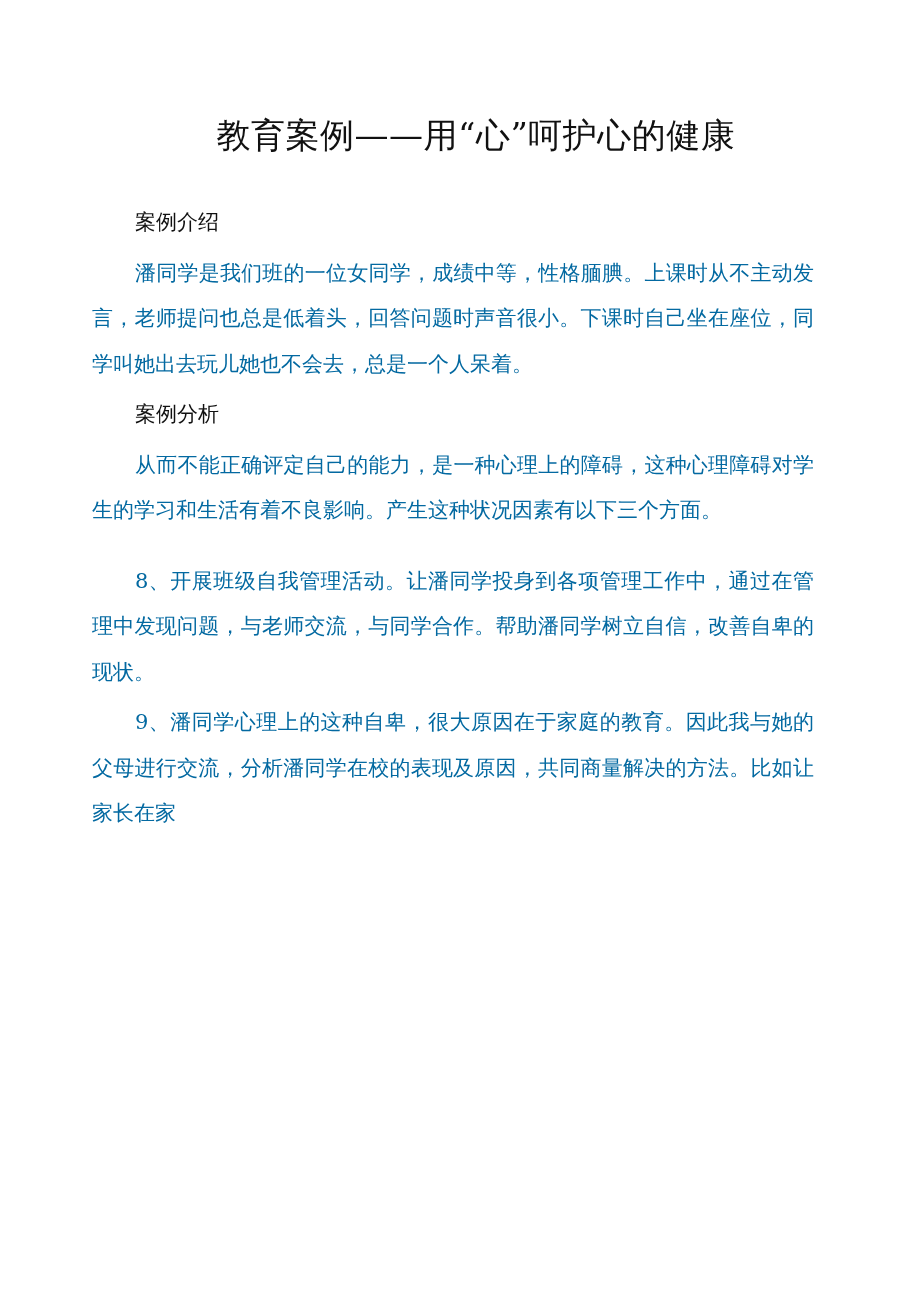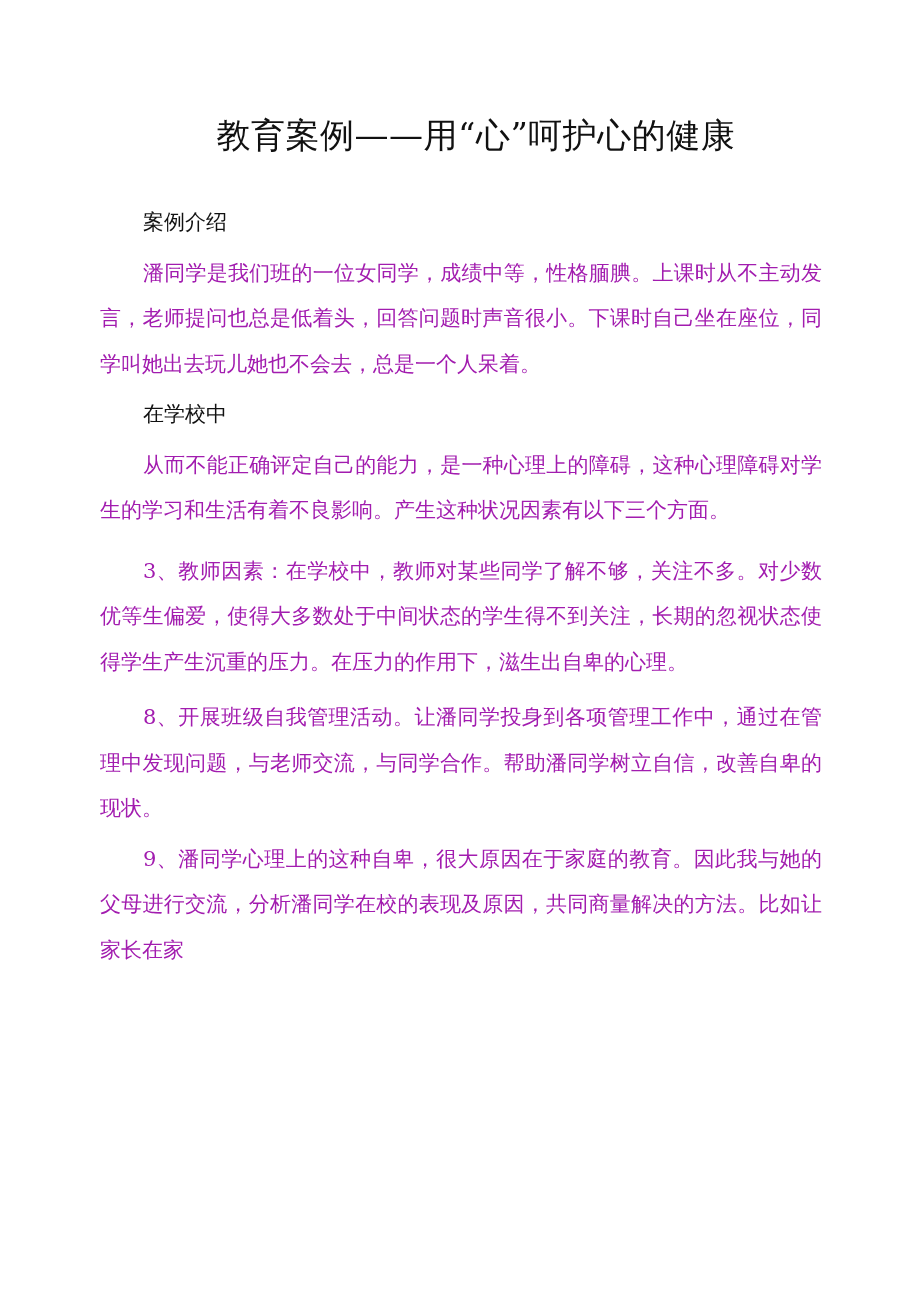--- a/index.html
+++ b/index.html
@@ -31,32 +31,32 @@
       text-align: center;
       font-size: 34px;
       line-height: 40px;
       letter-spacing: 0.5px;
       color: #111;
       margin: 16px;
       font-weight: normal;
     }
     .body {
       position: absolute;
-      left: 100px;
+      left: 92px;
       top: 200px;
       width: 722px;
     }
     .para {
       margin: 0;
       font-size: 21px;
       line-height: 45.5px;
       text-indent: 43px;
       text-align: justify;
       text-justify: inter-character;
-      color: #a21caf;
+      color: #0369a1;
       word-break: break-all;
     }
     .heading {
       margin: 0;
       font-size: 21px;
       line-height: 45.5px;
       text-indent: 43px;
       color: #111;
     }
     .gap {
@@ -73,27 +73,26 @@
 
     <section>
       <p class="heading">案例介绍</p>
       <div class="gap"></div>
       <p class="para">潘同学是我们班的一位女同学，成绩中等，性格腼腆。上课时从不主动发言，老师提问也总是低着头，回答问题时声音很小。下课时自己坐在座位，同学叫她出去玩儿她也不会去，总是一个人呆着。</p>
     </section>
 
     <div class="gap"></div>
 
     <section>
-      <p class="heading">在学校中</p>
+      <p class="heading">案例分析</p>
       <div class="gap"></div>
       <p class="para">从而不能正确评定自己的能力，是一种心理上的障碍，这种心理障碍对学生的学习和生活有着不良影响。产生这种状况因素有以下三个方面。</p>
       <div class="gap"></div>
       <div class="gap"></div>
       <div class="gap"></div>
-      <p class="para">3、教师因素：在学校中，教师对某些同学了解不够，关注不多。对少数优等生偏爱，使得大多数处于中间状态的学生得不到关注，长期的忽视状态使得学生产生沉重的压力。在压力的作用下，滋生出自卑的心理。</p>
     </section>
 
     <div class="gap"></div>
 
     <section>
       <div class="gap"></div>
       <p class="para">8、开展班级自我管理活动。让潘同学投身到各项管理工作中，通过在管理中发现问题，与老师交流，与同学合作。帮助潘同学树立自信，改善自卑的现状。</p>
       <div class="gap"></div>
       <p class="para">9、潘同学心理上的这种自卑，很大原因在于家庭的教育。因此我与她的父母进行交流，分析潘同学在校的表现及原因，共同商量解决的方法。比如让家长在家</p>
     </section>

